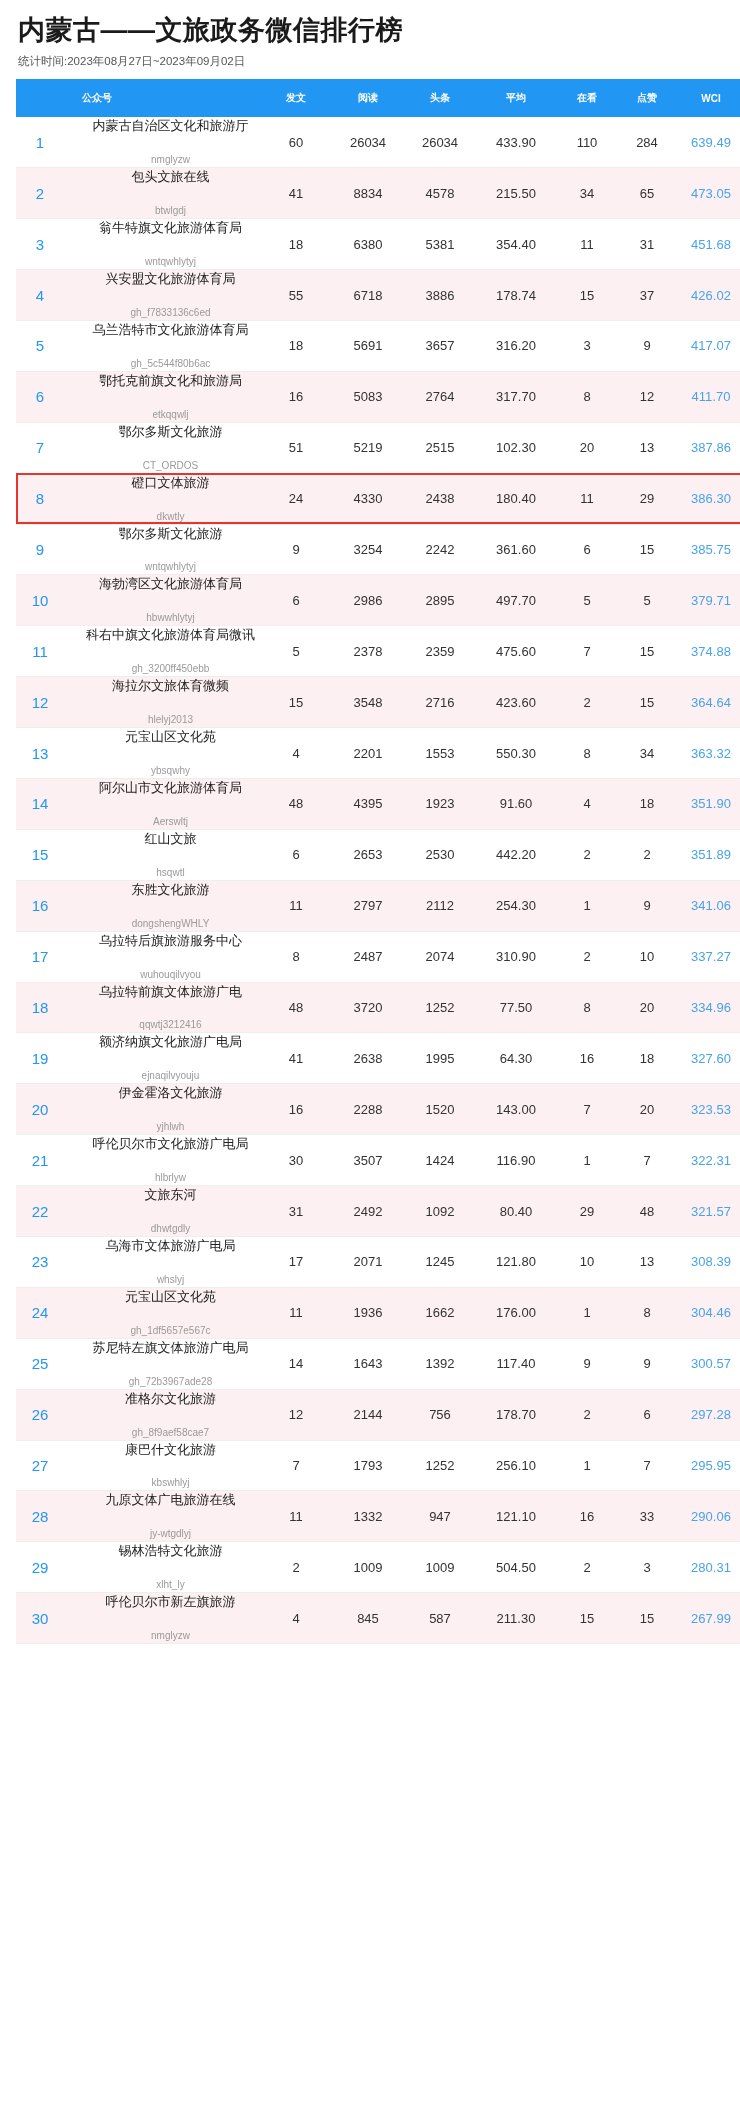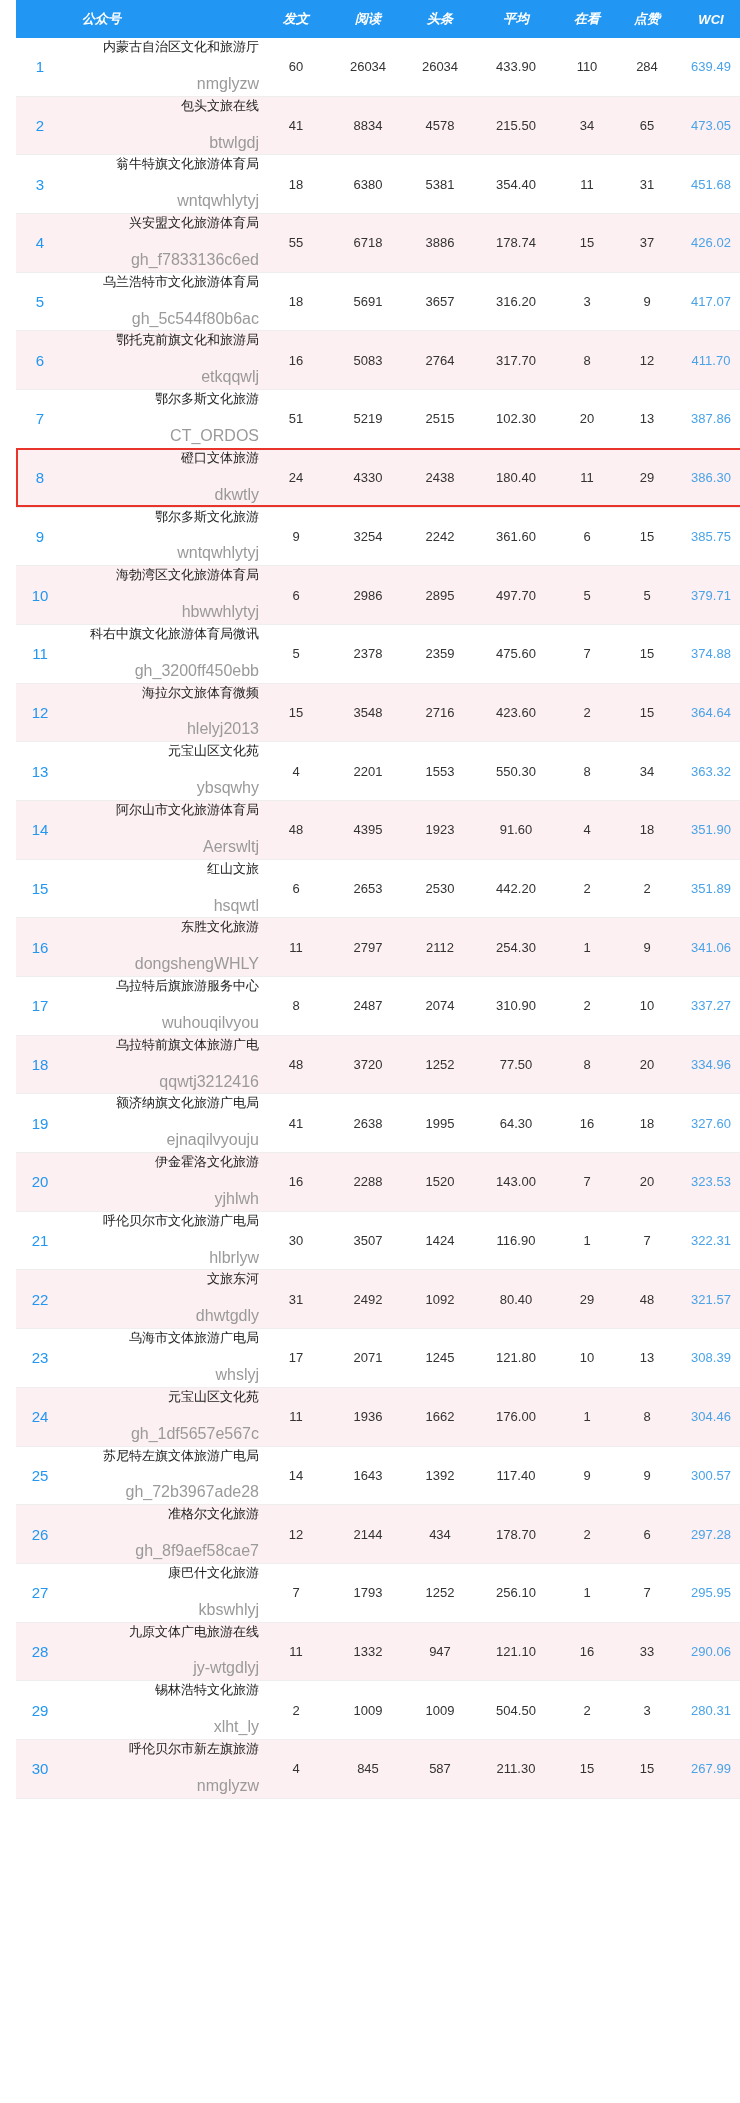--- a/index.html
+++ b/index.html
@@ -36,27 +36,26 @@
   }
   table {
     border-collapse: collapse;
     width: 708px;
     margin: 0 16px;
     table-layout: fixed;
   }
   thead th {
     background: #2196f3;
     color: #ffffff;
-    font-size: 13px;
+    font-size: 10px;
     font-weight: bold;
     height: 36px;
     text-align: center;
     vertical-align: middle;
     border: none;
-    font-style: italic;
   }
   thead th.col-name {
     text-align: left;
     padding-left: 18px;
   }
   col.c-rank { width: 48px; }
   col.c-name { width: 196px; }
   col.c-posts { width: 72px; }
   col.c-read { width: 72px; }
   col.c-head { width: 72px; }
@@ -77,31 +76,31 @@
     vertical-align: middle;
     color: #333;
     border-bottom: 1px solid #eeeeee;
   }
   td.rank {
     color: #2196f3;
     font-size: 15px;
     font-weight: normal;
   }
   td.name {
-    text-align: right;
+    text-align: center;
     padding-left: 18px;
     line-height: 1.3;
   }
   .acct-title {
     font-size: 13px;
     color: #222;
     font-weight: normal;
   }
   .acct-id {
-    font-size: 16px;
+    font-size: 10px;
     color: #9a9a9a;
     margin-top: 18px;
   }
   td.wci {
     color: #4aa3e8;
     font-size: 13px;
   }
   tr.highlight td {
     position: relative;
   }
@@ -109,20 +108,24 @@
     outline: 2px solid #e8342a;
     outline-offset: -2px;
     background: #ffffff;
   }
 </style>
 </head>
 <body>
 
 <div class="page">
 
+  <div class="header">
+    <div class="title">内蒙古——文旅政务微信排行榜</div>
+    <div class="subtitle">统计时间:2023年08月27日~2023年09月02日</div>
+  </div>
 
   <table>
     <colgroup>
       <col class="c-rank">
       <col class="c-name">
       <col class="c-posts">
       <col class="c-read">
       <col class="c-head">
       <col class="c-avg">
       <col class="c-watch">
@@ -494,21 +497,21 @@
           <td class="wci">300.57</td>
         </tr>
         <tr class="even">
           <td class="rank">26</td>
           <td class="name">
             <div class="acct-title">准格尔文化旅游</div>
             <div class="acct-id">gh_8f9aef58cae7</div>
           </td>
           <td>12</td>
           <td>2144</td>
-          <td>434</td>
+          <td>756</td>
           <td>178.70</td>
           <td>2</td>
           <td>6</td>
           <td class="wci">297.28</td>
         </tr>
         <tr class="odd">
           <td class="rank">27</td>
           <td class="name">
             <div class="acct-title">康巴什文化旅游</div>
             <div class="acct-id">kbswhlyj</div>

